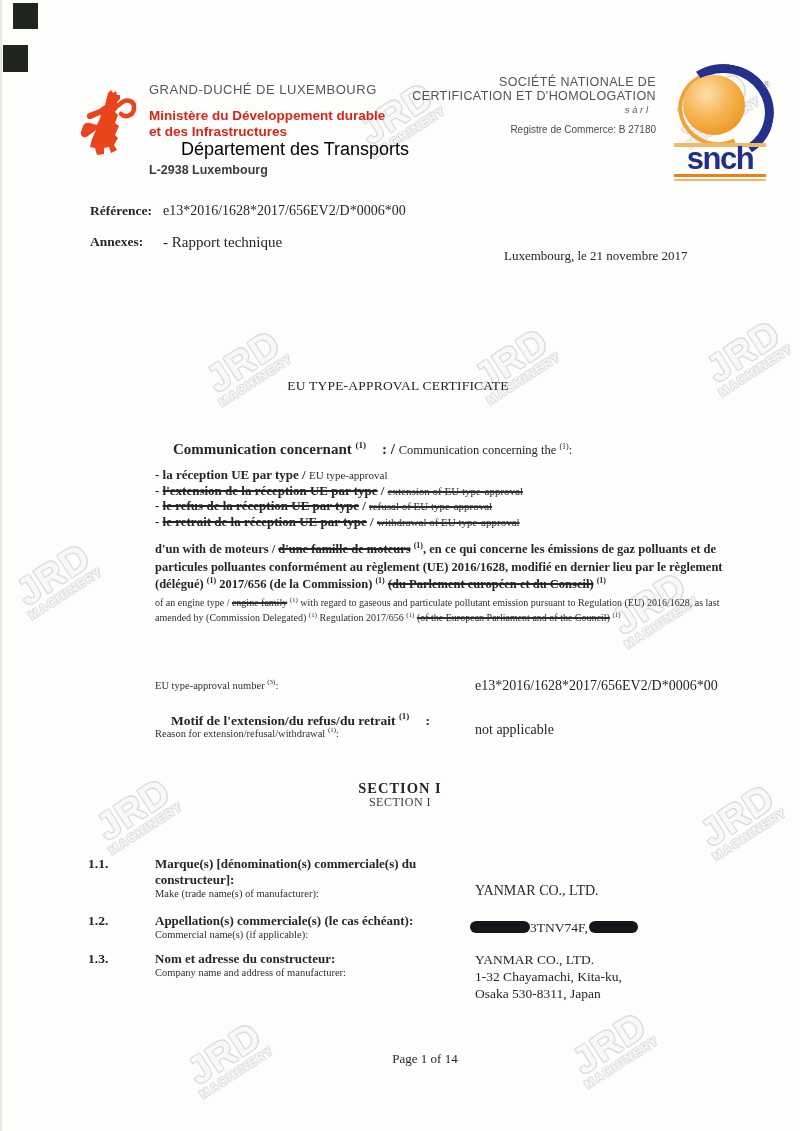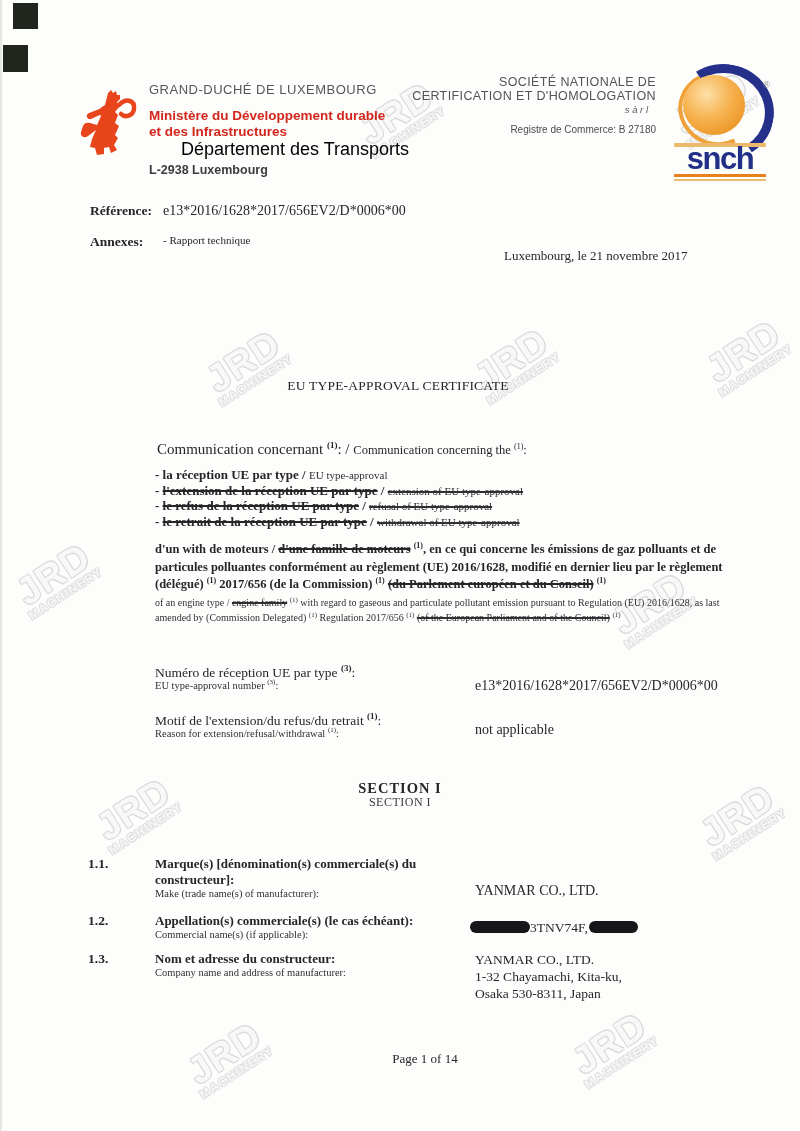--- a/index.html
+++ b/index.html
@@ -40,31 +40,31 @@
   .snch-text{left:0;top:72px;width:92px;text-align:center;font-family:"Liberation Sans",sans-serif;
              font-weight:bold;font-size:31px;line-height:33px;letter-spacing:-1.5px;color:#222f86;}
   .snch-bar-b1{left:0;top:104px;width:92px;height:3px;background:#e8821c;}
   .snch-bar-b2{left:0;top:109px;width:92px;height:2px;background:#edb96a;}
 
   
   .lbl-b{font-weight:bold;font-size:13.5px;}
   .ref-label{left:90px;top:203px;}
   .ref-value{left:163px;top:203px;font-size:14px;}
   .anx-label{left:90px;top:234px;}
-  .anx1{left:163px;top:234px;font-size:11px;}
+  .anx1{left:163px;top:234px;font-size:15px;}
   .anx2{left:163px;top:249px;font-size:13.5px;}
   .dateline{left:504px;top:248px;font-size:13px;}
 
   
   .title-fr{left:0;width:800px;top:359px;text-align:center;font-size:17px;font-weight:bold;letter-spacing:.3px;}
   .title-en{left:0;width:796px;top:378px;text-align:center;font-size:13.5px;letter-spacing:.2px;}
 
   
   .comm-h{left:157px;top:440px;}
-  .h-fr{font-weight:normal;font-size:15px;}
+  .h-fr{font-weight:bold;font-size:15px;margin-left:16px;}
   .h-en{font-size:12.5px;}
   .supb{font-weight:bold;font-size:9px;position:relative;top:-6px;}
   .supe{font-size:8px;position:relative;top:-5px;}
   .comm-items{left:155px;top:466px;}
   .comm-items > div{height:15.6px;line-height:15.6px;white-space:nowrap;}
   .seg-fr{font-weight:bold;font-size:13px;}
   .seg-en{font-size:11px;color:#303034;}
   .st{text-decoration:line-through;text-decoration-thickness:1.5px;}
   .sp{font-size:8px;position:relative;top:-5px;}
 
@@ -216,23 +216,20 @@
   <div class="abs scope">
     <div class="fr-line"><span>d'un with de moteurs / </span><span class="st">d'une famille de moteurs</span><span> </span><span class="sp">(1)</span><span>, en ce qui concerne les émissions de gaz polluants et de</span></div>
     <div class="fr-line"><span>particules polluantes conformément au règlement (UE) 2016/1628, modifié en dernier lieu par le règlement</span></div>
     <div class="fr-line"><span>(délégué) </span><span class="sp">(1)</span><span> 2017/656 (de la Commission) </span><span class="sp">(1)</span><span> </span><span class="st">(du Parlement européen et du Conseil)</span><span> </span><span class="sp">(1)</span></div>
     <div class="en-block">
       <div class="en-line"><span>of an engine type / </span><span class="st">engine family</span><span> </span><span class="sp">(1)</span><span> with regard to gaseous and particulate pollutant emission pursuant to Regulation (EU) 2016/1628, as last</span></div>
       <div class="en-line"><span>amended by (Commission Delegated) </span><span class="sp">(1)</span><span> Regulation 2017/656 </span><span class="sp">(1)</span><span> </span><span class="st">(of the European Parliament and of the Council)</span><span> </span><span class="sp">(1)</span></div>
     </div>
   </div>
 
-  <div class="abs appr-fr nowrap">
-    <span class="h-fr" style="font-size:13.5px">Numéro de réception UE par type </span><span class="supb">(3)</span><span class="h-fr" style="font-size:13.5px">:</span>
-  </div>
   <div class="abs appr-en nowrap">
     <span>EU type-approval number </span><span class="supe" style="font-size:7px">(3)</span><span>:</span>
   </div>
   <div class="abs appr-val nowrap">e13*2016/1628*2017/656EV2/D*0006*00</div>
 
   <div class="abs reas-fr nowrap">
     <span class="h-fr" style="font-size:13.5px">Motif de l'extension/du refus/du retrait </span><span class="supb">(1)</span><span class="h-fr" style="font-size:13.5px">:</span>
   </div>
   <div class="abs reas-en nowrap">
     <span>Reason for extension/refusal/withdrawal </span><span class="supe" style="font-size:7px">(1)</span><span>:</span>

